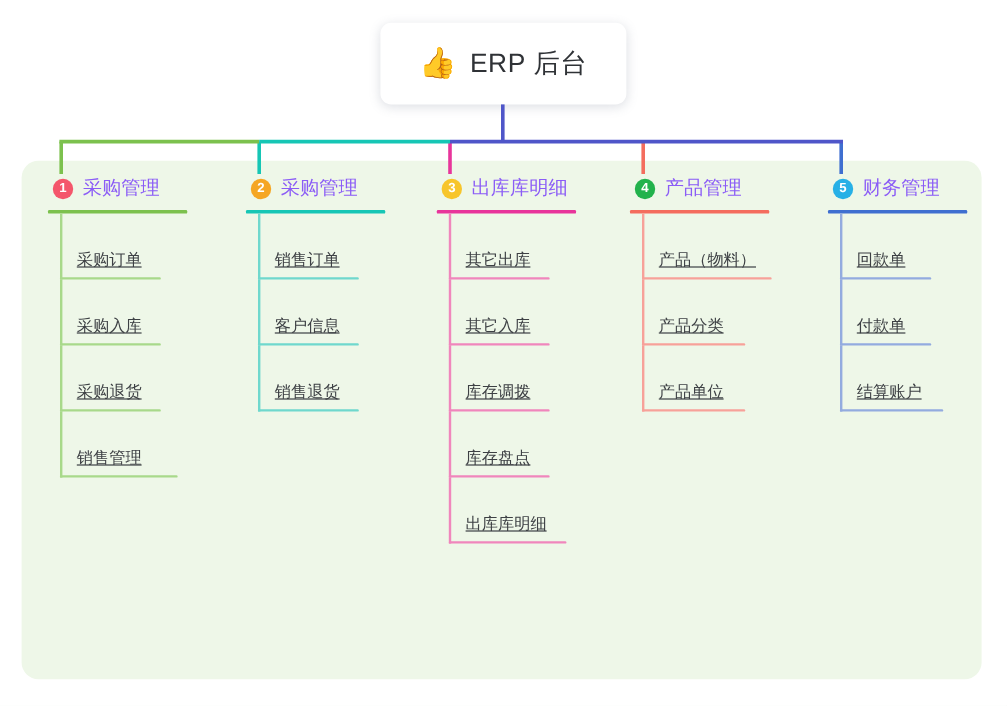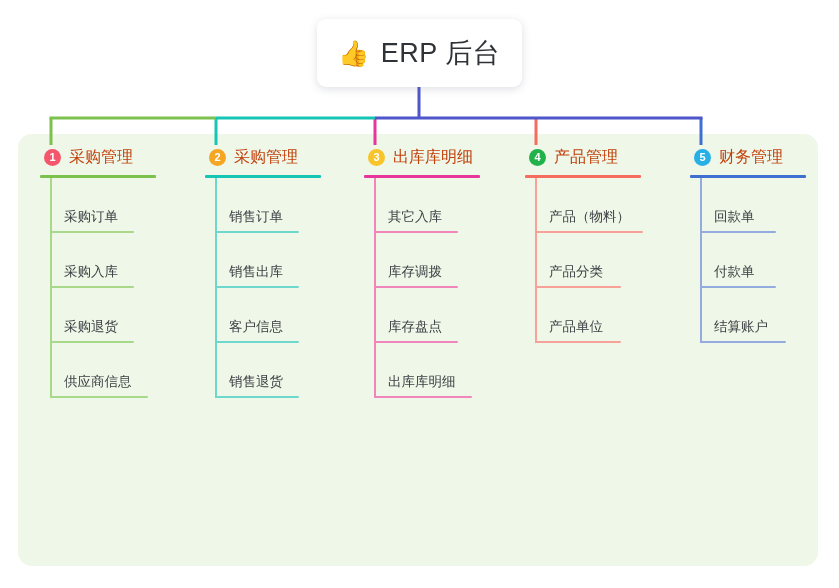--- a/index.html
+++ b/index.html
@@ -39,21 +39,21 @@
     display: flex;
     align-items: center;
     gap: 11px;
   }
   .root-emoji {
     font-size: 25px;
     line-height: 1;
     display: inline-block;
   }
   .root-title {
-    font-size: 27px;
+    font-size: 22px;
     color: #2f3236;
     letter-spacing: 0.5px;
     white-space: nowrap;
   }
 
   
   .panel {
     position: absolute;
     left: 18px;
     top: 134px;
@@ -91,21 +91,21 @@
     border-radius: 50%;
     color: #ffffff;
     font-size: 11px;
     line-height: 17px;
     text-align: center;
     font-weight: bold;
     flex: none;
   }
   .col-title {
     font-size: 16px;
-    color: #c2410c;
+    color: #8b5cf6;
     white-space: nowrap;
   }
   .col-rule {
     height: 3px;
     margin-top: 6px;
     border-radius: 1px;
   }
 
   .items {
     position: relative;
@@ -116,20 +116,21 @@
     height: 55px;
     box-sizing: border-box;
   }
   .item-label {
     position: absolute;
     left: 24px;
     bottom: 7px;
     font-size: 13.5px;
     color: #3d4044;
     white-space: nowrap;
+    text-decoration: underline;
   }
   .item-rule {
     position: absolute;
     left: 10px;
     bottom: 0px;
     height: 2px;
     border-radius: 1px;
   }
   .item-stem {
     position: absolute;
@@ -183,63 +184,63 @@
             <span class="item-label">采购入库</span>
             <span class="item-rule" style="width: 84px; background: rgb(168, 217, 138);"></span>
           </div>
           <div class="item">
             <span class="item-stem" style="background: rgb(168, 217, 138);"></span>
             <span class="item-label">采购退货</span>
             <span class="item-rule" style="width: 84px; background: rgb(168, 217, 138);"></span>
           </div>
           <div class="item">
             <span class="item-stem" style="background: rgb(168, 217, 138);"></span>
-            <span class="item-label">供应商信息</span>
+            <span class="item-label">销售管理</span>
             <span class="item-rule" style="width: 98px; background: rgb(168, 217, 138);"></span>
           </div>
         </div>
       </div>
       <div class="column" style="left: 205px;">
         <div class="col-header">
           <span class="badge" style="background: rgb(245, 166, 35);">2</span>
           <span class="col-title">采购管理</span>
         </div>
         <div class="col-rule" style="width: 116px; background: rgb(22, 198, 181);"></div>
         <div class="items">
           <div class="item">
             <span class="item-stem" style="background: rgb(111, 216, 205);"></span>
             <span class="item-label">销售订单</span>
             <span class="item-rule" style="width: 84px; background: rgb(111, 216, 205);"></span>
           </div>
           <div class="item">
             <span class="item-stem" style="background: rgb(111, 216, 205);"></span>
-            <span class="item-label">销售出库</span>
-            <span class="item-rule" style="width: 84px; background: rgb(111, 216, 205);"></span>
-          </div>
-          <div class="item">
-            <span class="item-stem" style="background: rgb(111, 216, 205);"></span>
             <span class="item-label">客户信息</span>
             <span class="item-rule" style="width: 84px; background: rgb(111, 216, 205);"></span>
           </div>
           <div class="item">
             <span class="item-stem" style="background: rgb(111, 216, 205);"></span>
             <span class="item-label">销售退货</span>
             <span class="item-rule" style="width: 84px; background: rgb(111, 216, 205);"></span>
           </div>
         </div>
       </div>
       <div class="column" style="left: 364px;">
         <div class="col-header">
           <span class="badge" style="background: rgb(247, 197, 43);">3</span>
           <span class="col-title">出库库明细</span>
         </div>
         <div class="col-rule" style="width: 116px; background: rgb(232, 53, 155);"></div>
         <div class="items">
           <div class="item">
             <span class="item-stem" style="background: rgb(240, 134, 188);"></span>
+            <span class="item-label">其它出库</span>
+            <span class="item-rule" style="width: 84px; background: rgb(240, 134, 188);"></span>
+          </div>
+          <div class="item">
+            <span class="item-stem" style="background: rgb(240, 134, 188);"></span>
             <span class="item-label">其它入库</span>
             <span class="item-rule" style="width: 84px; background: rgb(240, 134, 188);"></span>
           </div>
           <div class="item">
             <span class="item-stem" style="background: rgb(240, 134, 188);"></span>
             <span class="item-label">库存调拨</span>
             <span class="item-rule" style="width: 84px; background: rgb(240, 134, 188);"></span>
           </div>
           <div class="item">
             <span class="item-stem" style="background: rgb(240, 134, 188);"></span>

